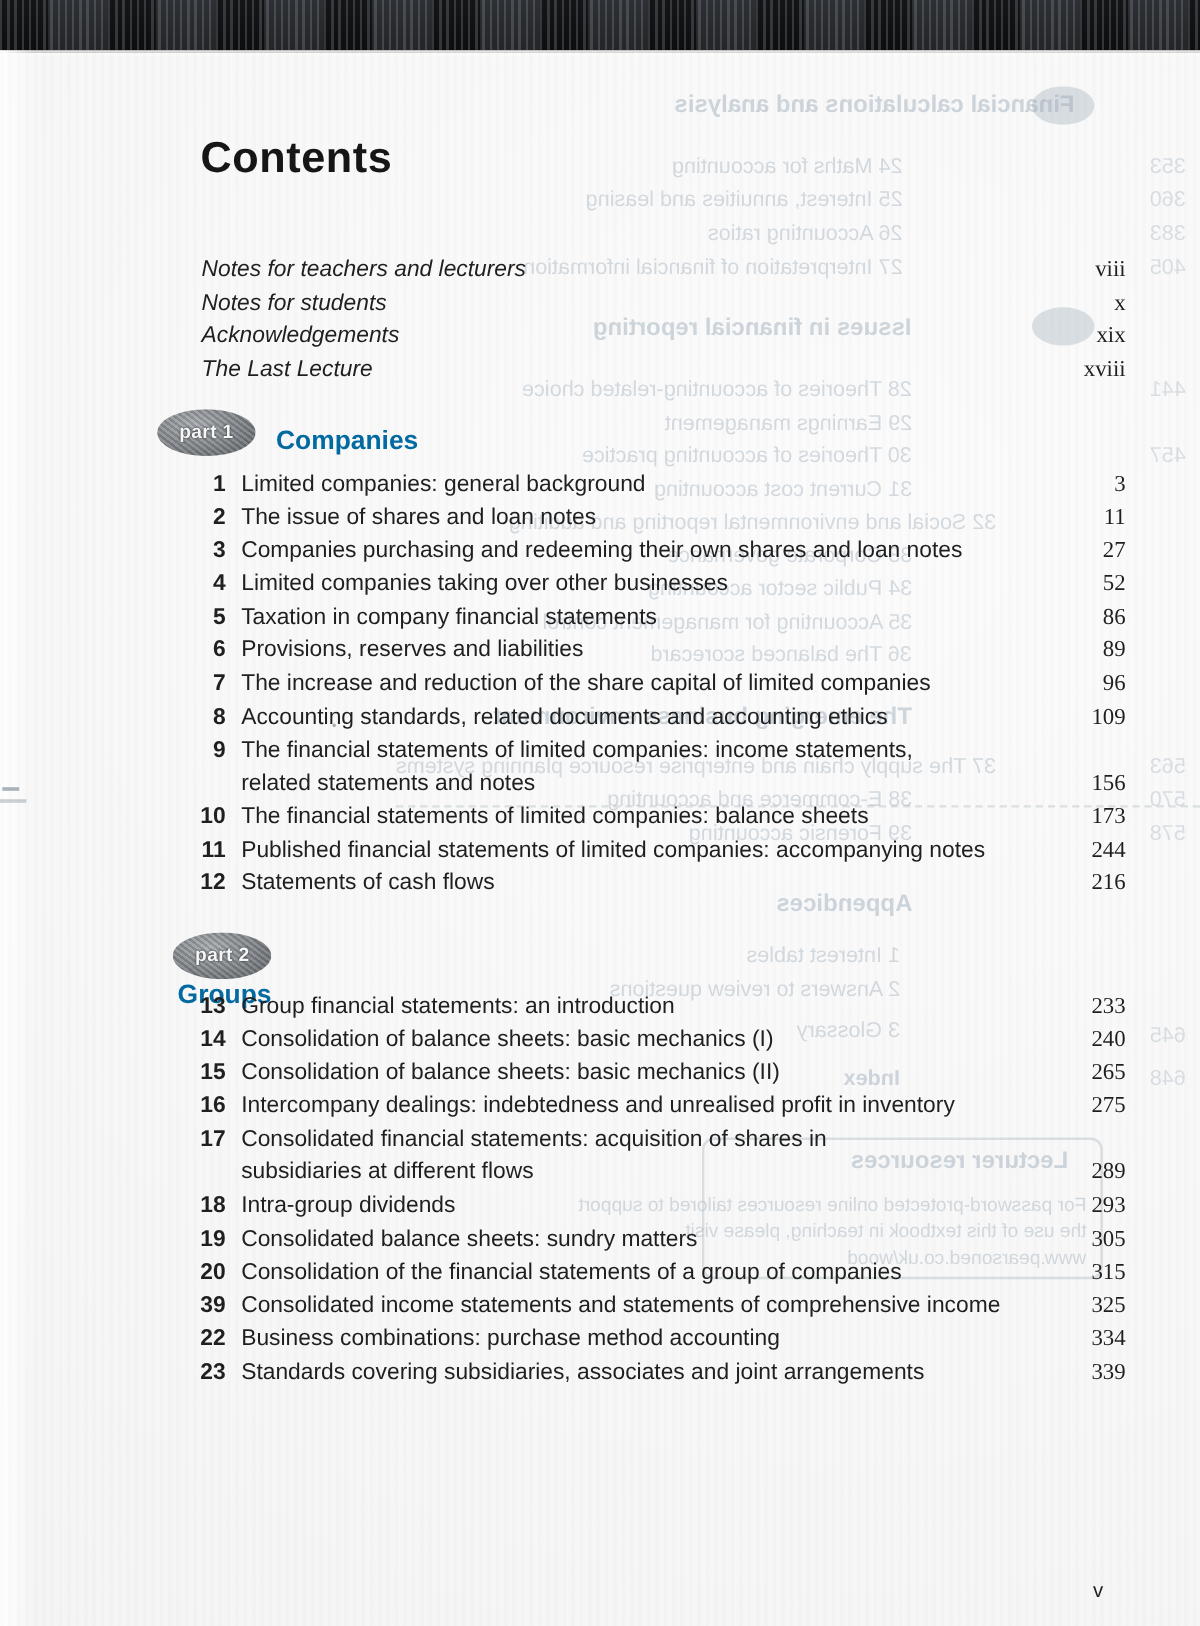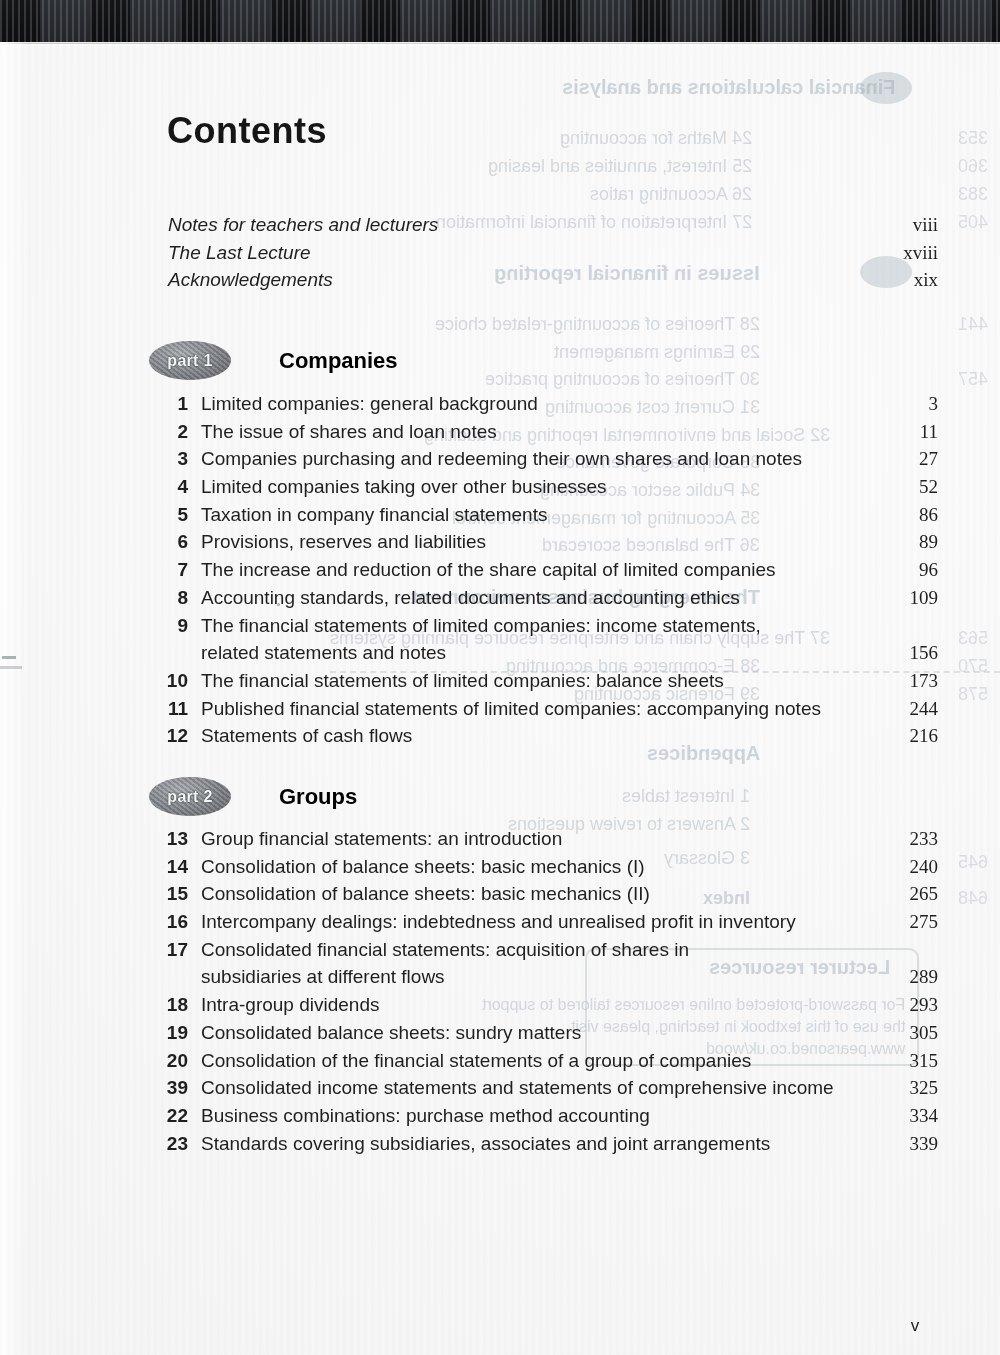--- a/index.html
+++ b/index.html
@@ -38,32 +38,32 @@
   .page-title{
     position:absolute;left:167px;top:86px;
     font-size:36px;font-weight:700;letter-spacing:.5px;color:#161617;
   }
   
   .front-matter{position:absolute;left:168px;top:211px;width:770px;}
   .fm-row{display:flex;height:27.7px;line-height:27.7px;font-size:19px;}
   .fm-title{flex:1;font-style:italic;}
   .pg{flex:none;text-align:right;min-width:36px;font-family:Liberation Serif, serif;}
   
-  .part-header{position:absolute;left:149px;display:flex;align-items:center;gap:31px;}
+  .part-header{position:absolute;left:131px;display:flex;align-items:flex-end;}
   .part-badge{
     width:82px;height:39px;border-radius:50%;
     background:
       repeating-linear-gradient(37deg, rgba(255,255,255,.10) 0 2px, rgba(0,0,0,.12) 2px 4px),
       radial-gradient(ellipse at 38% 32%, #a9adb1 0%, #85898d 48%, #5d6165 100%);
     display:flex;align-items:center;justify-content:center;
     color:#f6f6f6;font-weight:700;font-size:16px;letter-spacing:.3px;
     text-shadow:0 0 2px #3c4246, 0 0 1px #2e3336;
     flex:none;
   }
-  .part-heading{margin-left:17px;font-size:22px;font-weight:700;color:#000000;}
+  .part-heading{margin-left:17px;font-size:22px;font-weight:700;color:#0369a1;}
   
   .toc-list{position:absolute;left:166px;width:772px;}
   .row{display:flex;height:27.7px;line-height:27.7px;font-size:19px;}
   .num{flex:none;width:22px;text-align:right;font-weight:700;margin-right:13px;}
   .chap-title{flex:1;white-space:nowrap;}
   .folio{position:absolute;left:903px;top:1316px;width:24px;text-align:center;font-size:17px;color:#222;}
   
   .ghost-layer{position:absolute;inset:0;pointer-events:none;}
   .ghost-line{
     position:absolute;white-space:nowrap;
@@ -144,26 +144,30 @@
 <div class="speck" style="left:277px;top:603px;width:3px;height:3px;border-radius:50%;"></div>
 
 <h1 class="page-title">Contents</h1>
 
 <div class="front-matter" id="front-matter">
     <div class="fm-row">
       <span class="fm-title">Notes for teachers and lecturers</span>
       <span class="pg">viii</span>
     </div>
     <div class="fm-row">
-      <span class="fm-title">The Last Lecture</span>
-      <span class="pg">xviii</span>
+      <span class="fm-title">Notes for students</span>
+      <span class="pg">x</span>
     </div>
     <div class="fm-row">
       <span class="fm-title">Acknowledgements</span>
       <span class="pg">xix</span>
+    </div>
+    <div class="fm-row">
+      <span class="fm-title">The Last Lecture</span>
+      <span class="pg">xviii</span>
     </div>
   </div>
 
 <div class="part-header" style="top:341px;">
   <div class="part-badge">part 1</div>
   <div class="part-heading">Companies</div>
 </div>
 <div class="toc-list" style="top:390px;" id="part-0-list">
     <div class="row">
       <span class="num">1</span>
@@ -225,21 +229,21 @@
       <span class="chap-title">Published financial statements of limited companies: accompanying notes</span>
       <span class="pg">244</span>
     </div>
     <div class="row">
       <span class="num">12</span>
       <span class="chap-title">Statements of cash flows</span>
       <span class="pg">216</span>
     </div>
   </div>
 
-<div class="part-header" style="top:777px;">
+<div class="part-header" style="top:777px;flex-direction:column;">
   <div class="part-badge">part 2</div>
   <div class="part-heading">Groups</div>
 </div>
 <div class="toc-list" style="top:825px;" id="part-1-list">
     <div class="row">
       <span class="num">13</span>
       <span class="chap-title">Group financial statements: an introduction</span>
       <span class="pg">233</span>
     </div>
     <div class="row">

